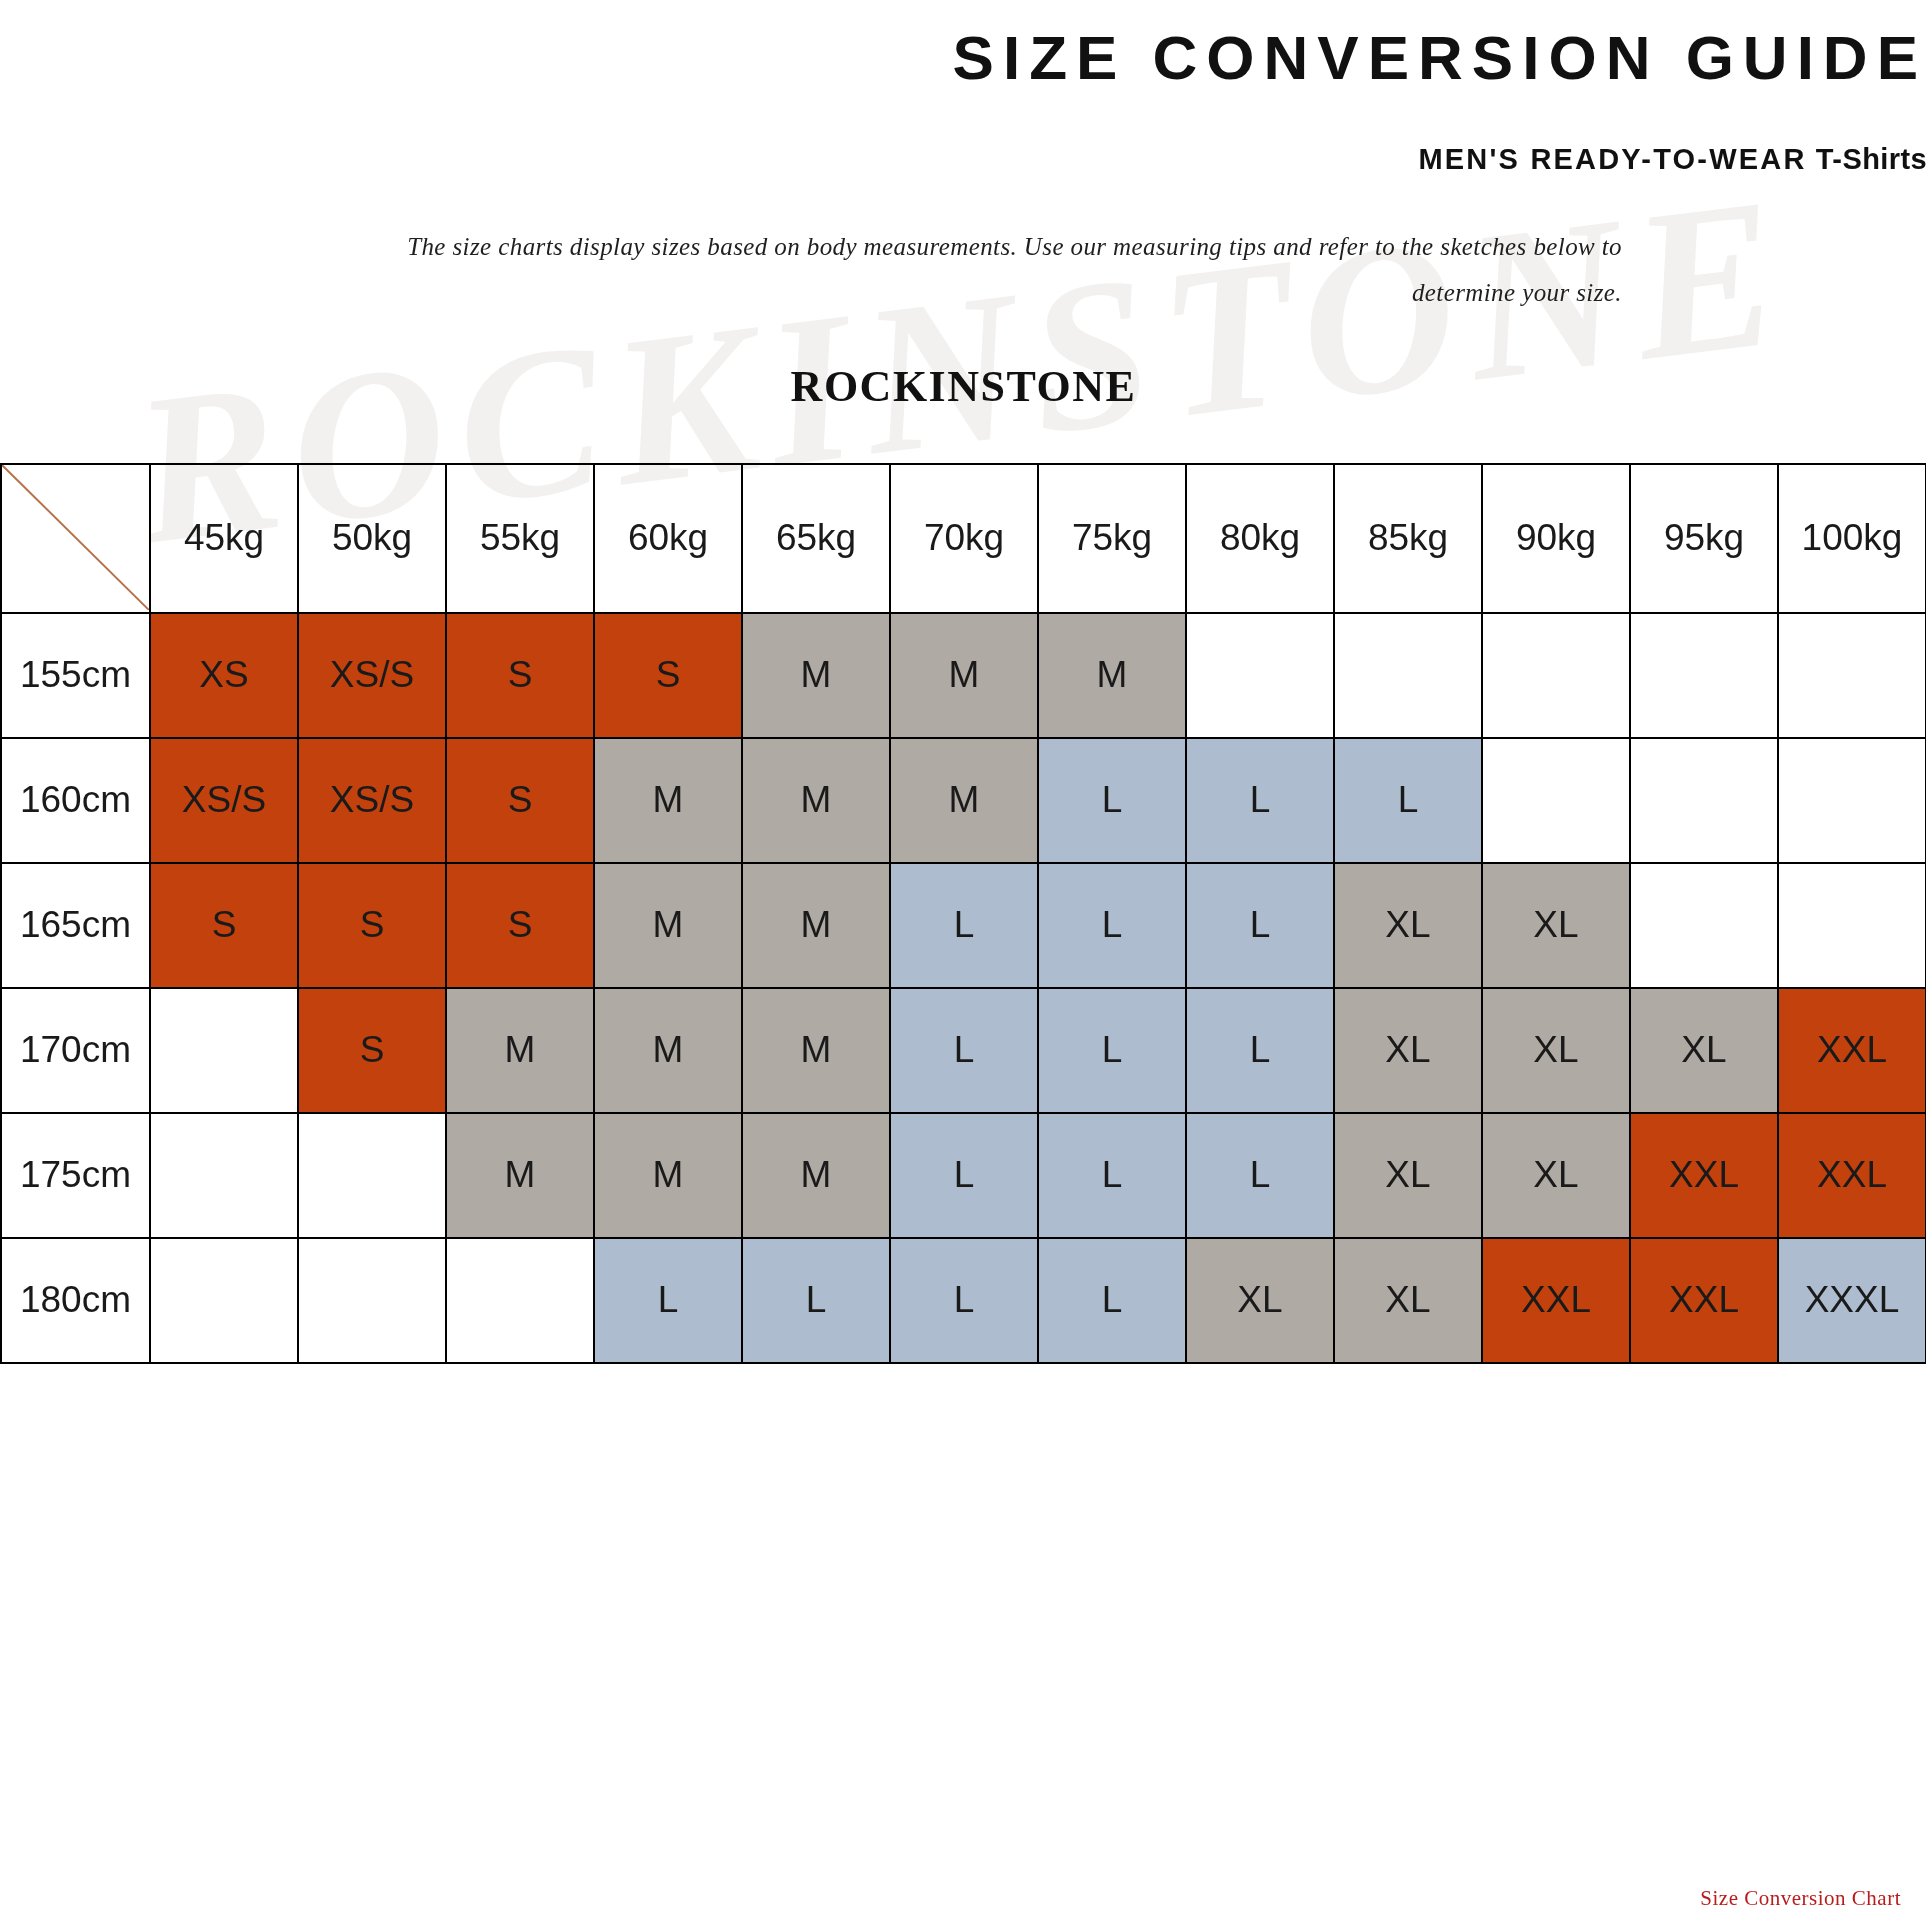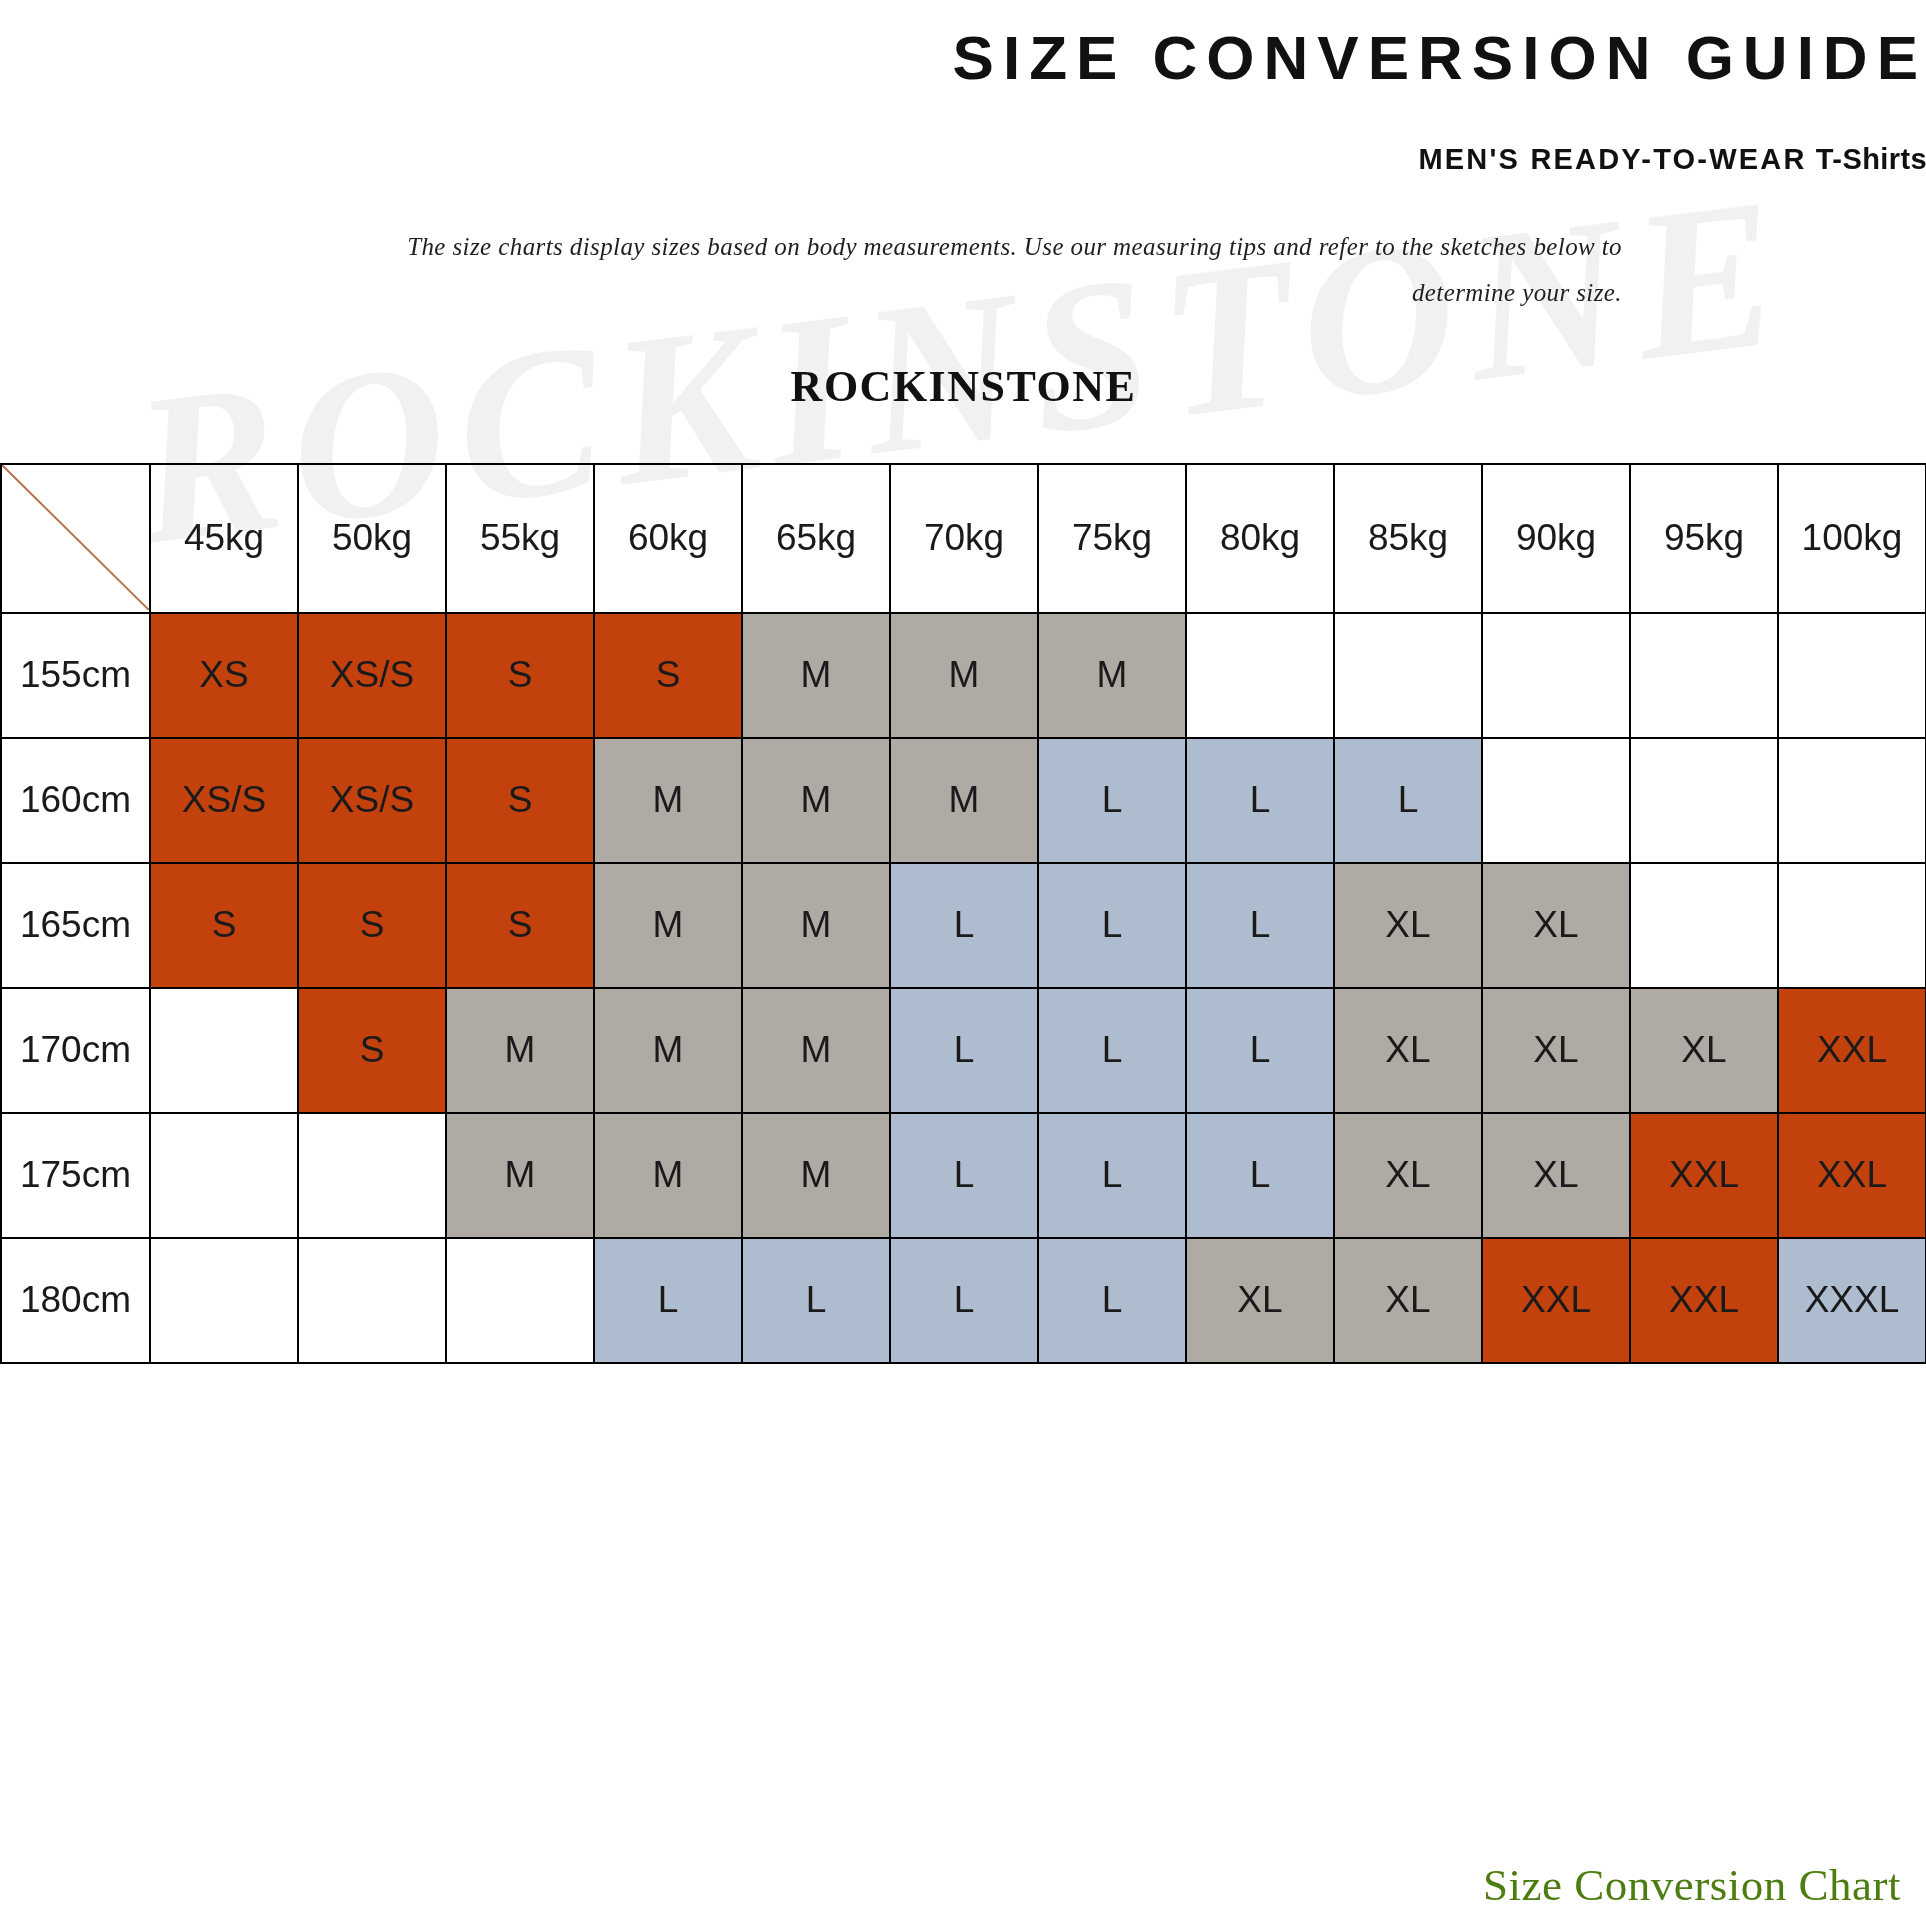--- a/index.html
+++ b/index.html
@@ -125,22 +125,22 @@
   td.c-empty { background: #ffffff; }
   td.c-light { background: #c2410c; }
   td.c-gray  { background: #b0aaa4; }
   td.c-blue  { background: #adbccf; }
 
   .footer-note {
     position: absolute;
     right: 26px;
     bottom: 16px;
     font-family: "Liberation Serif", serif;
-    font-size: 45px;
-    color: #4d7c0f;
+    font-size: 21px;
+    color: #b91c1c;
     letter-spacing: 0.5px;
     text-align: center;
   }
 </style>
 </head>
 <body>
 
 <div class="page">
 
   <div class="watermark">ROCKINSTONE</div>

